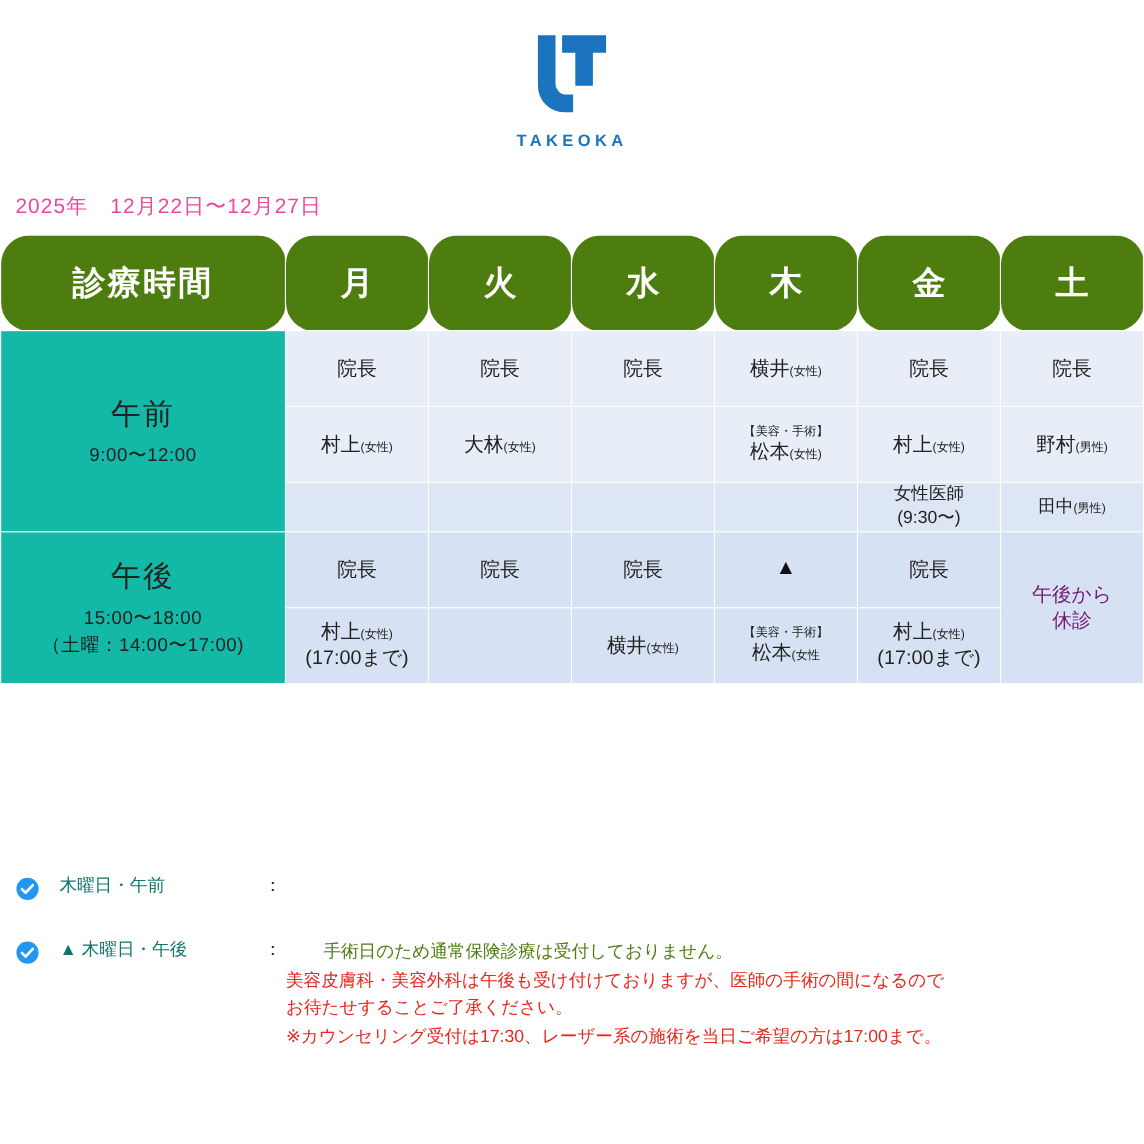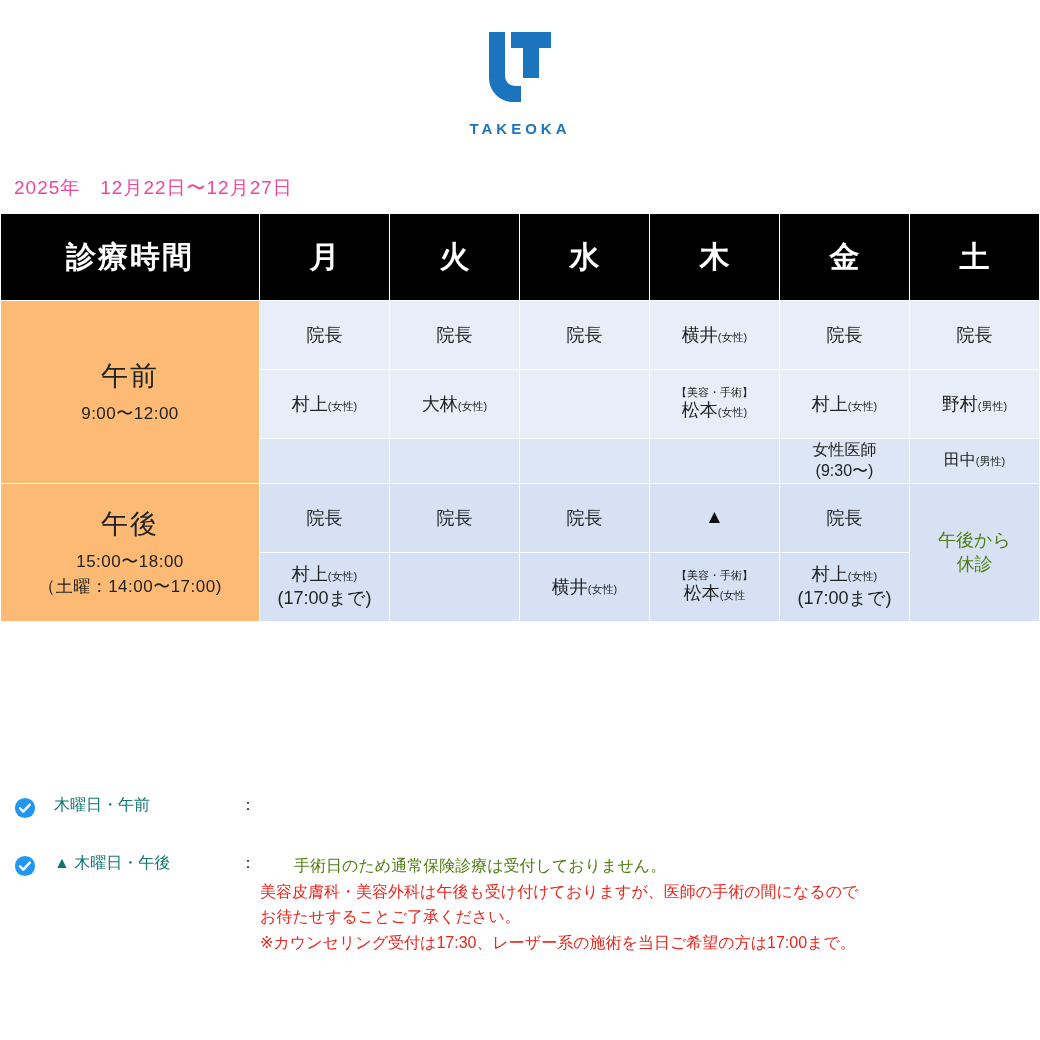--- a/index.html
+++ b/index.html
@@ -51,35 +51,36 @@
     width: 1040px;
     table-layout: fixed;
   }
   table.schedule th,
   table.schedule td {
     border: 1px solid #ffffff;
     text-align: center;
     vertical-align: middle;
   }
   thead th {
-    background: #000000;
+    background: #4d7c0f;
     color: #ffffff;
     height: 84px;
     font-size: 30px;
     font-weight: 700;
+    border-radius: 26px;
   }
   thead th.time-head {
     font-size: 30px;
     letter-spacing: 2px;
   }
   col.c-time { width: 259px; }
   col.c-day  { width: 130px; }
 
   td.time-cell {
-    background: #fdba74;
+    background: #14b8a6;
     font-size: 17px;
     line-height: 1.45;
     color: #222;
   }
   td.time-cell .big {
     font-size: 27px;
     display: block;
     margin-bottom: 6px;
     letter-spacing: 2px;
   }
@@ -106,21 +107,21 @@
   .gender {
     font-size: 11px;
     vertical-align: baseline;
   }
   .small-tag {
     font-size: 11px;
     display: block;
     line-height: 1.3;
   }
   .red {
-    color: #4d7c0f;
+    color: #701a75;
   }
   .tri {
     font-size: 19px;
     display: block;
     line-height: 1.1;
     color: #111;
   }
   .cell-lines {
     line-height: 1.3;
   }

